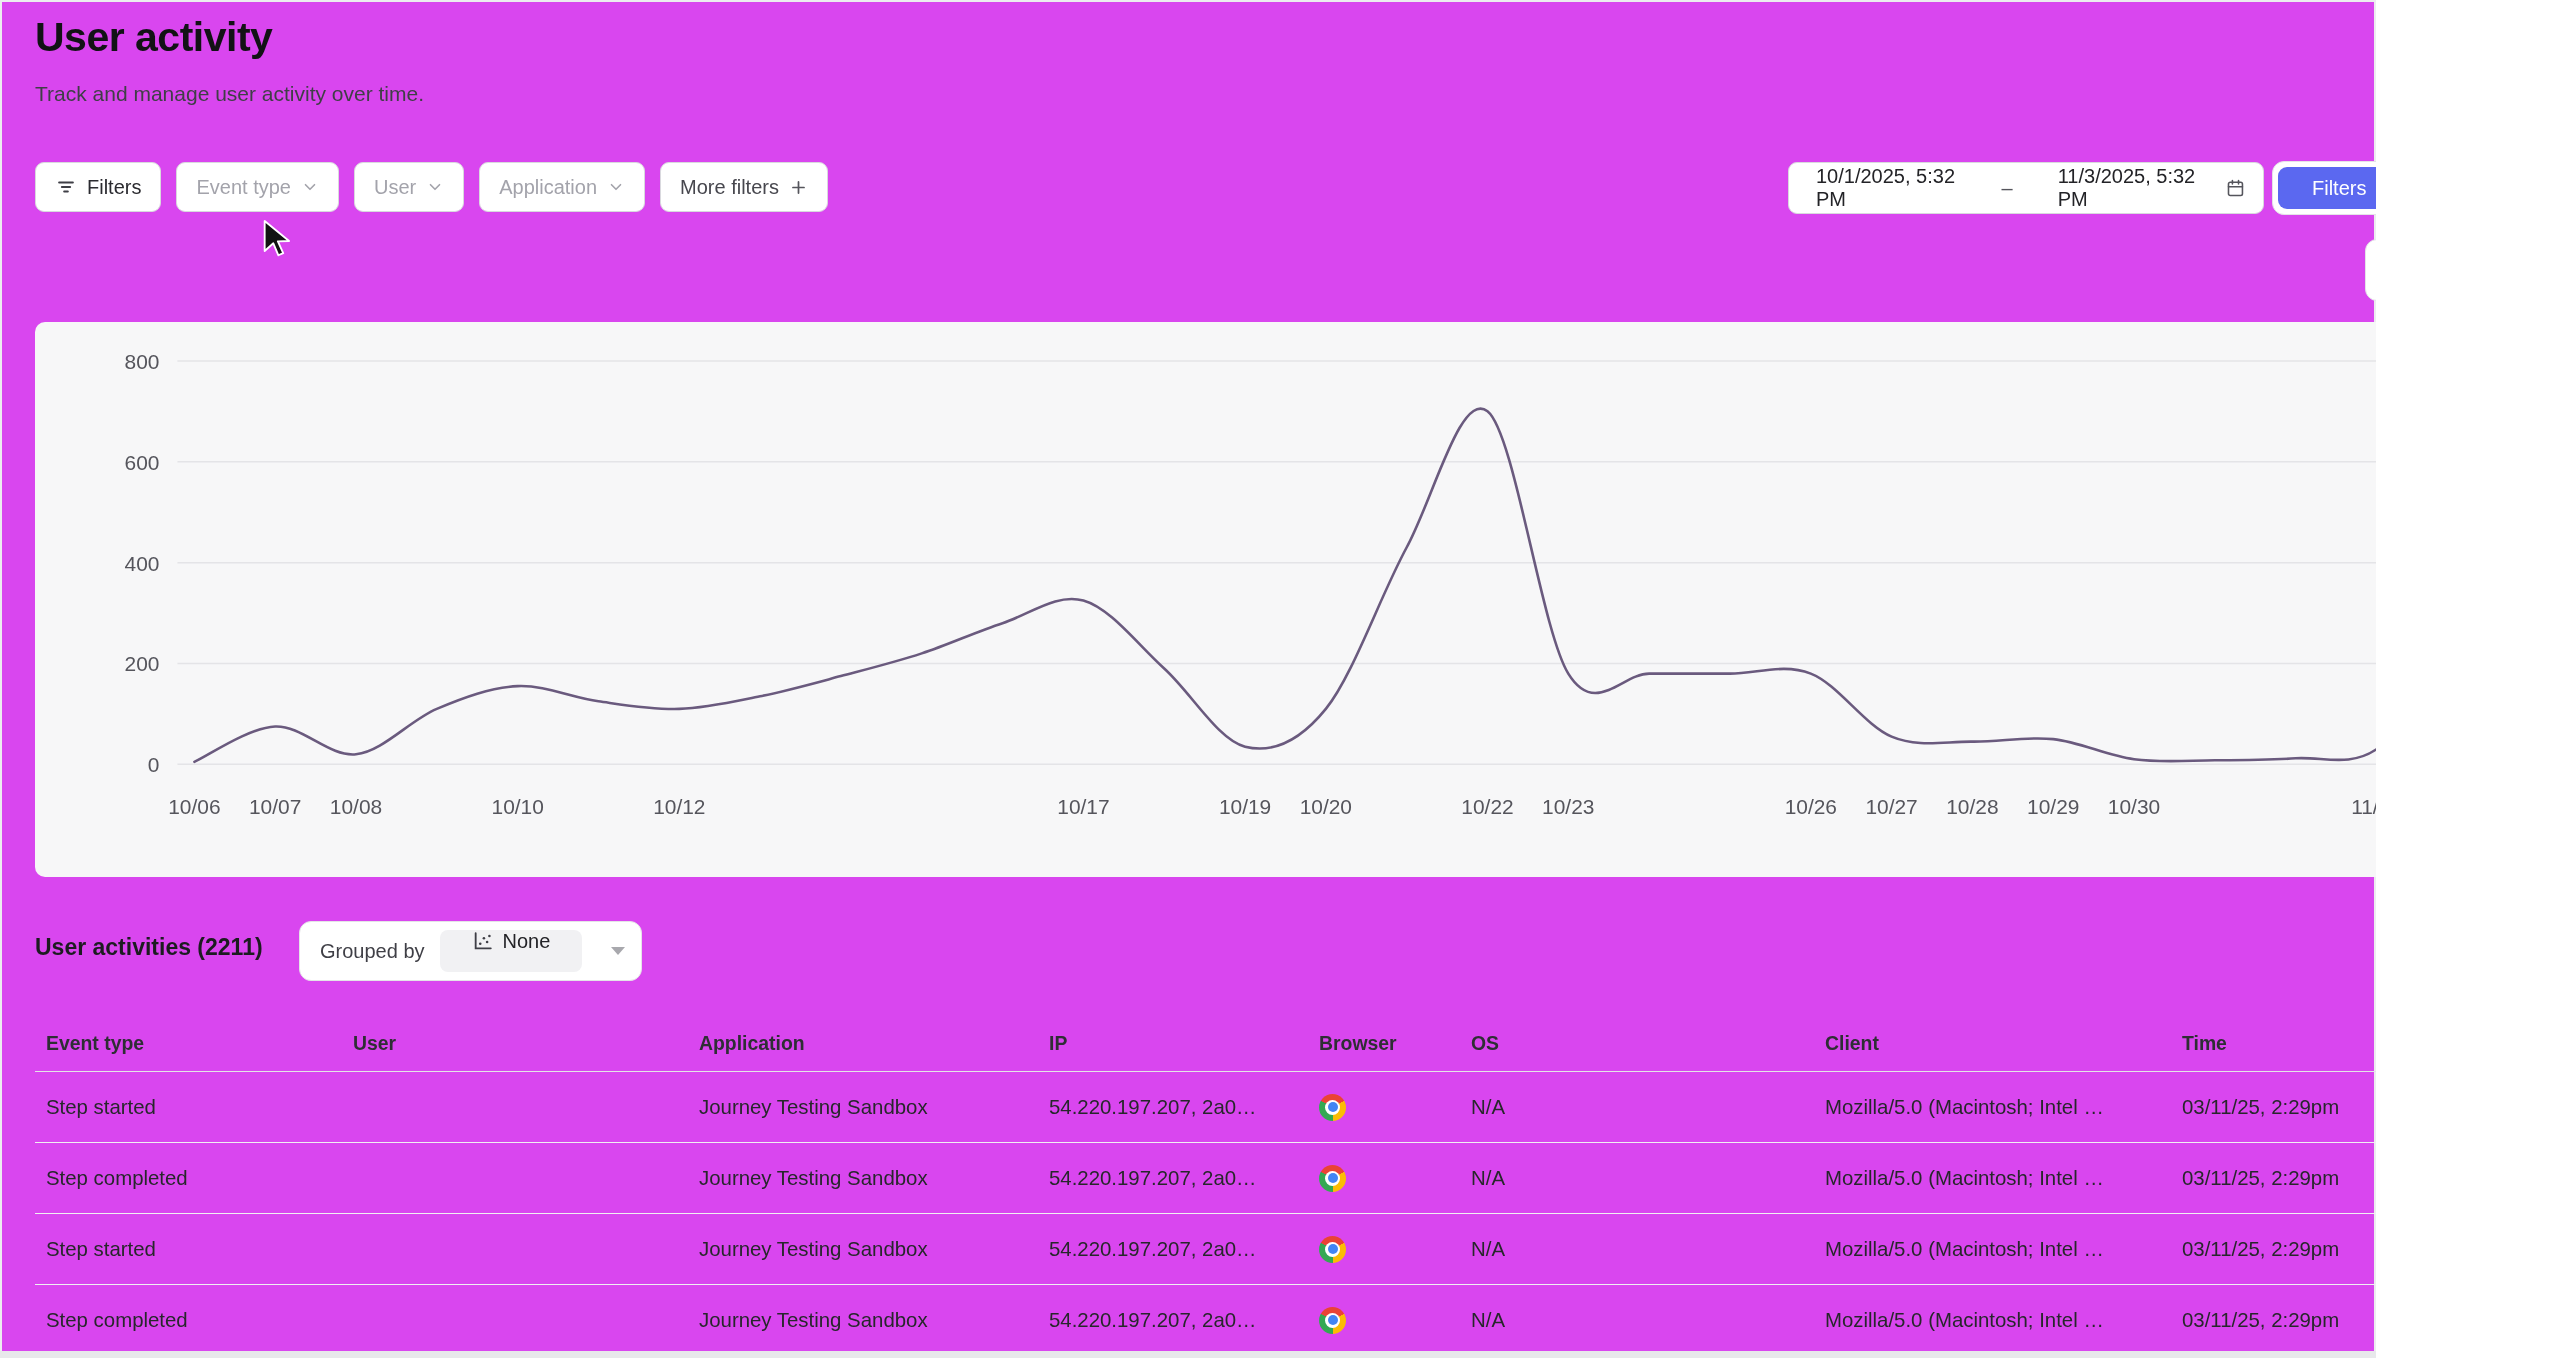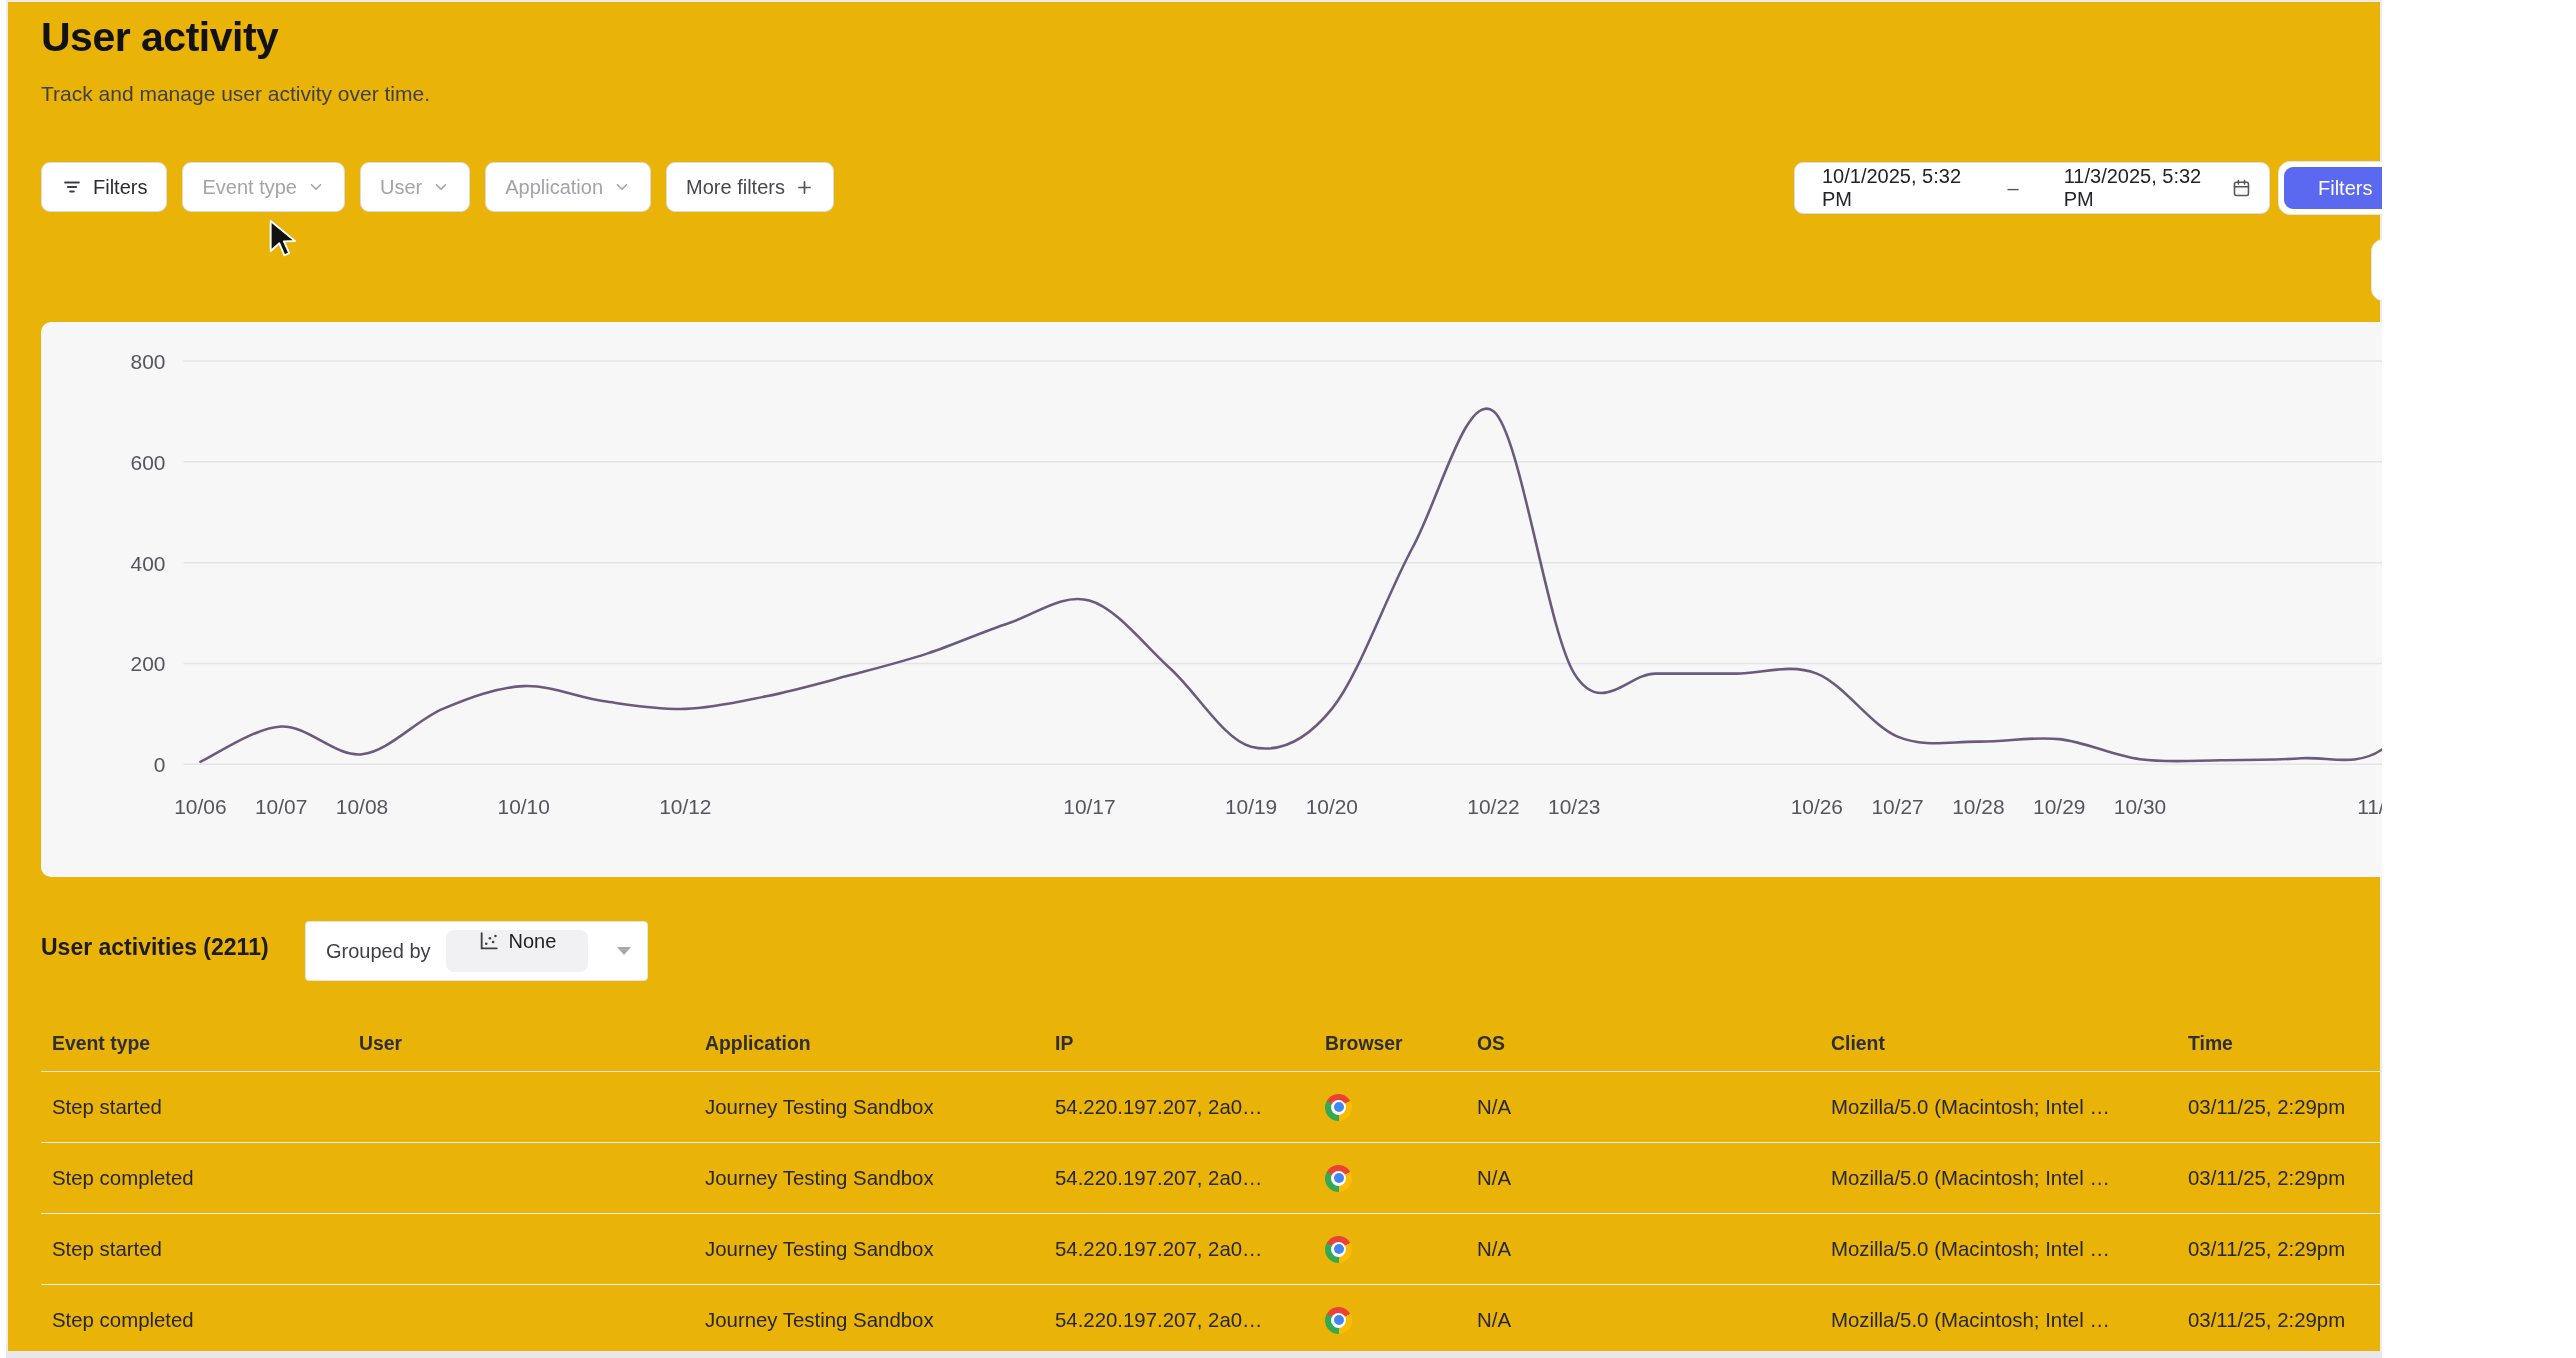--- a/index.html
+++ b/index.html
@@ -1,20 +1,19 @@
 <!DOCTYPE html>
 <html style="--accent: #5b68f0;"><head>
 <meta charset="utf-8">
 <style>
   html,body{margin:0;padding:0;background:#fff;}
   .page{
-    position:relative;width:2376px;height:1359px;overflow:hidden;background:#eab308;
+    position:relative;width:2376px;height:1359px;overflow:hidden;background:#d946ef;
     font-family:"Liberation Sans", sans-serif;color:#232327;
     box-shadow:inset 0 0 0 2px #ececef;
-    margin-left:6px;
   }
   
   .title{position:absolute;left:35px;top:14px;margin:0;font-size:41px;font-weight:700;color:#121215;letter-spacing:-0.5px;}
   .subtitle{position:absolute;left:35px;top:82px;margin:0;font-size:21px;color:#3f3f46;}
   
   .filter-row{position:absolute;left:35px;top:162px;display:flex;gap:15px;}
   .chip{
     display:flex;align-items:center;gap:10px;height:50px;padding:0 19px;background:#fff;
     border:1.5px solid #d9d9de;border-radius:9px;font-size:20px;color:#2b2b30;cursor:pointer;
     font-family:inherit;box-sizing:border-box;
@@ -50,21 +49,21 @@
   .tool.sel{background:var(--accent,#5b68f0);width:44px;}
   .vdiv{width:1.5px;height:30px;background:#e4e4e7;}
   
   .chart-panel{position:absolute;left:35px;top:322px;width:2506px;height:555px;background:#f7f7f8;border-radius:10px;}
   .chart-panel svg{display:block;width:2506px;height:555px;}
   .tick{fill:#55555c;font-size:21px;font-family:"Liberation Sans",sans-serif;}
   
   .act-title{position:absolute;left:35px;top:934px;margin:0;font-size:23px;font-weight:700;color:#1c1c20;}
   .grouped{
     position:absolute;left:299px;top:921px;height:60px;box-sizing:border-box;display:flex;align-items:center;
-    border:1.5px solid #e4e4e7;border-radius:4px;background:#fff;padding:0 16px 0 20px;gap:15px;
+    border:1.5px solid #e4e4e7;border-radius:12px;background:#fff;padding:0 16px 0 20px;gap:15px;
     font-size:20px;color:#3f3f46;cursor:pointer;
   }
   .gchip{display:flex;align-items:flex-start;gap:9px;height:42px;background:#f1f1f3;border-radius:8px;padding:0 32px;color:#232327;}
   .caret{width:0;height:0;border-left:7px solid transparent;border-right:7px solid transparent;border-top:8px solid #a8a8ad;margin-left:14px;}
   .dl{
     position:absolute;left:2482px;top:922px;width:55px;height:56px;box-sizing:border-box;background:#fff;
     border:1.5px solid #cfcfd6;border-radius:13px;display:flex;align-items:center;justify-content:center;cursor:pointer;
   }
   
   .table{position:absolute;left:35px;top:1016px;width:2506px;}

